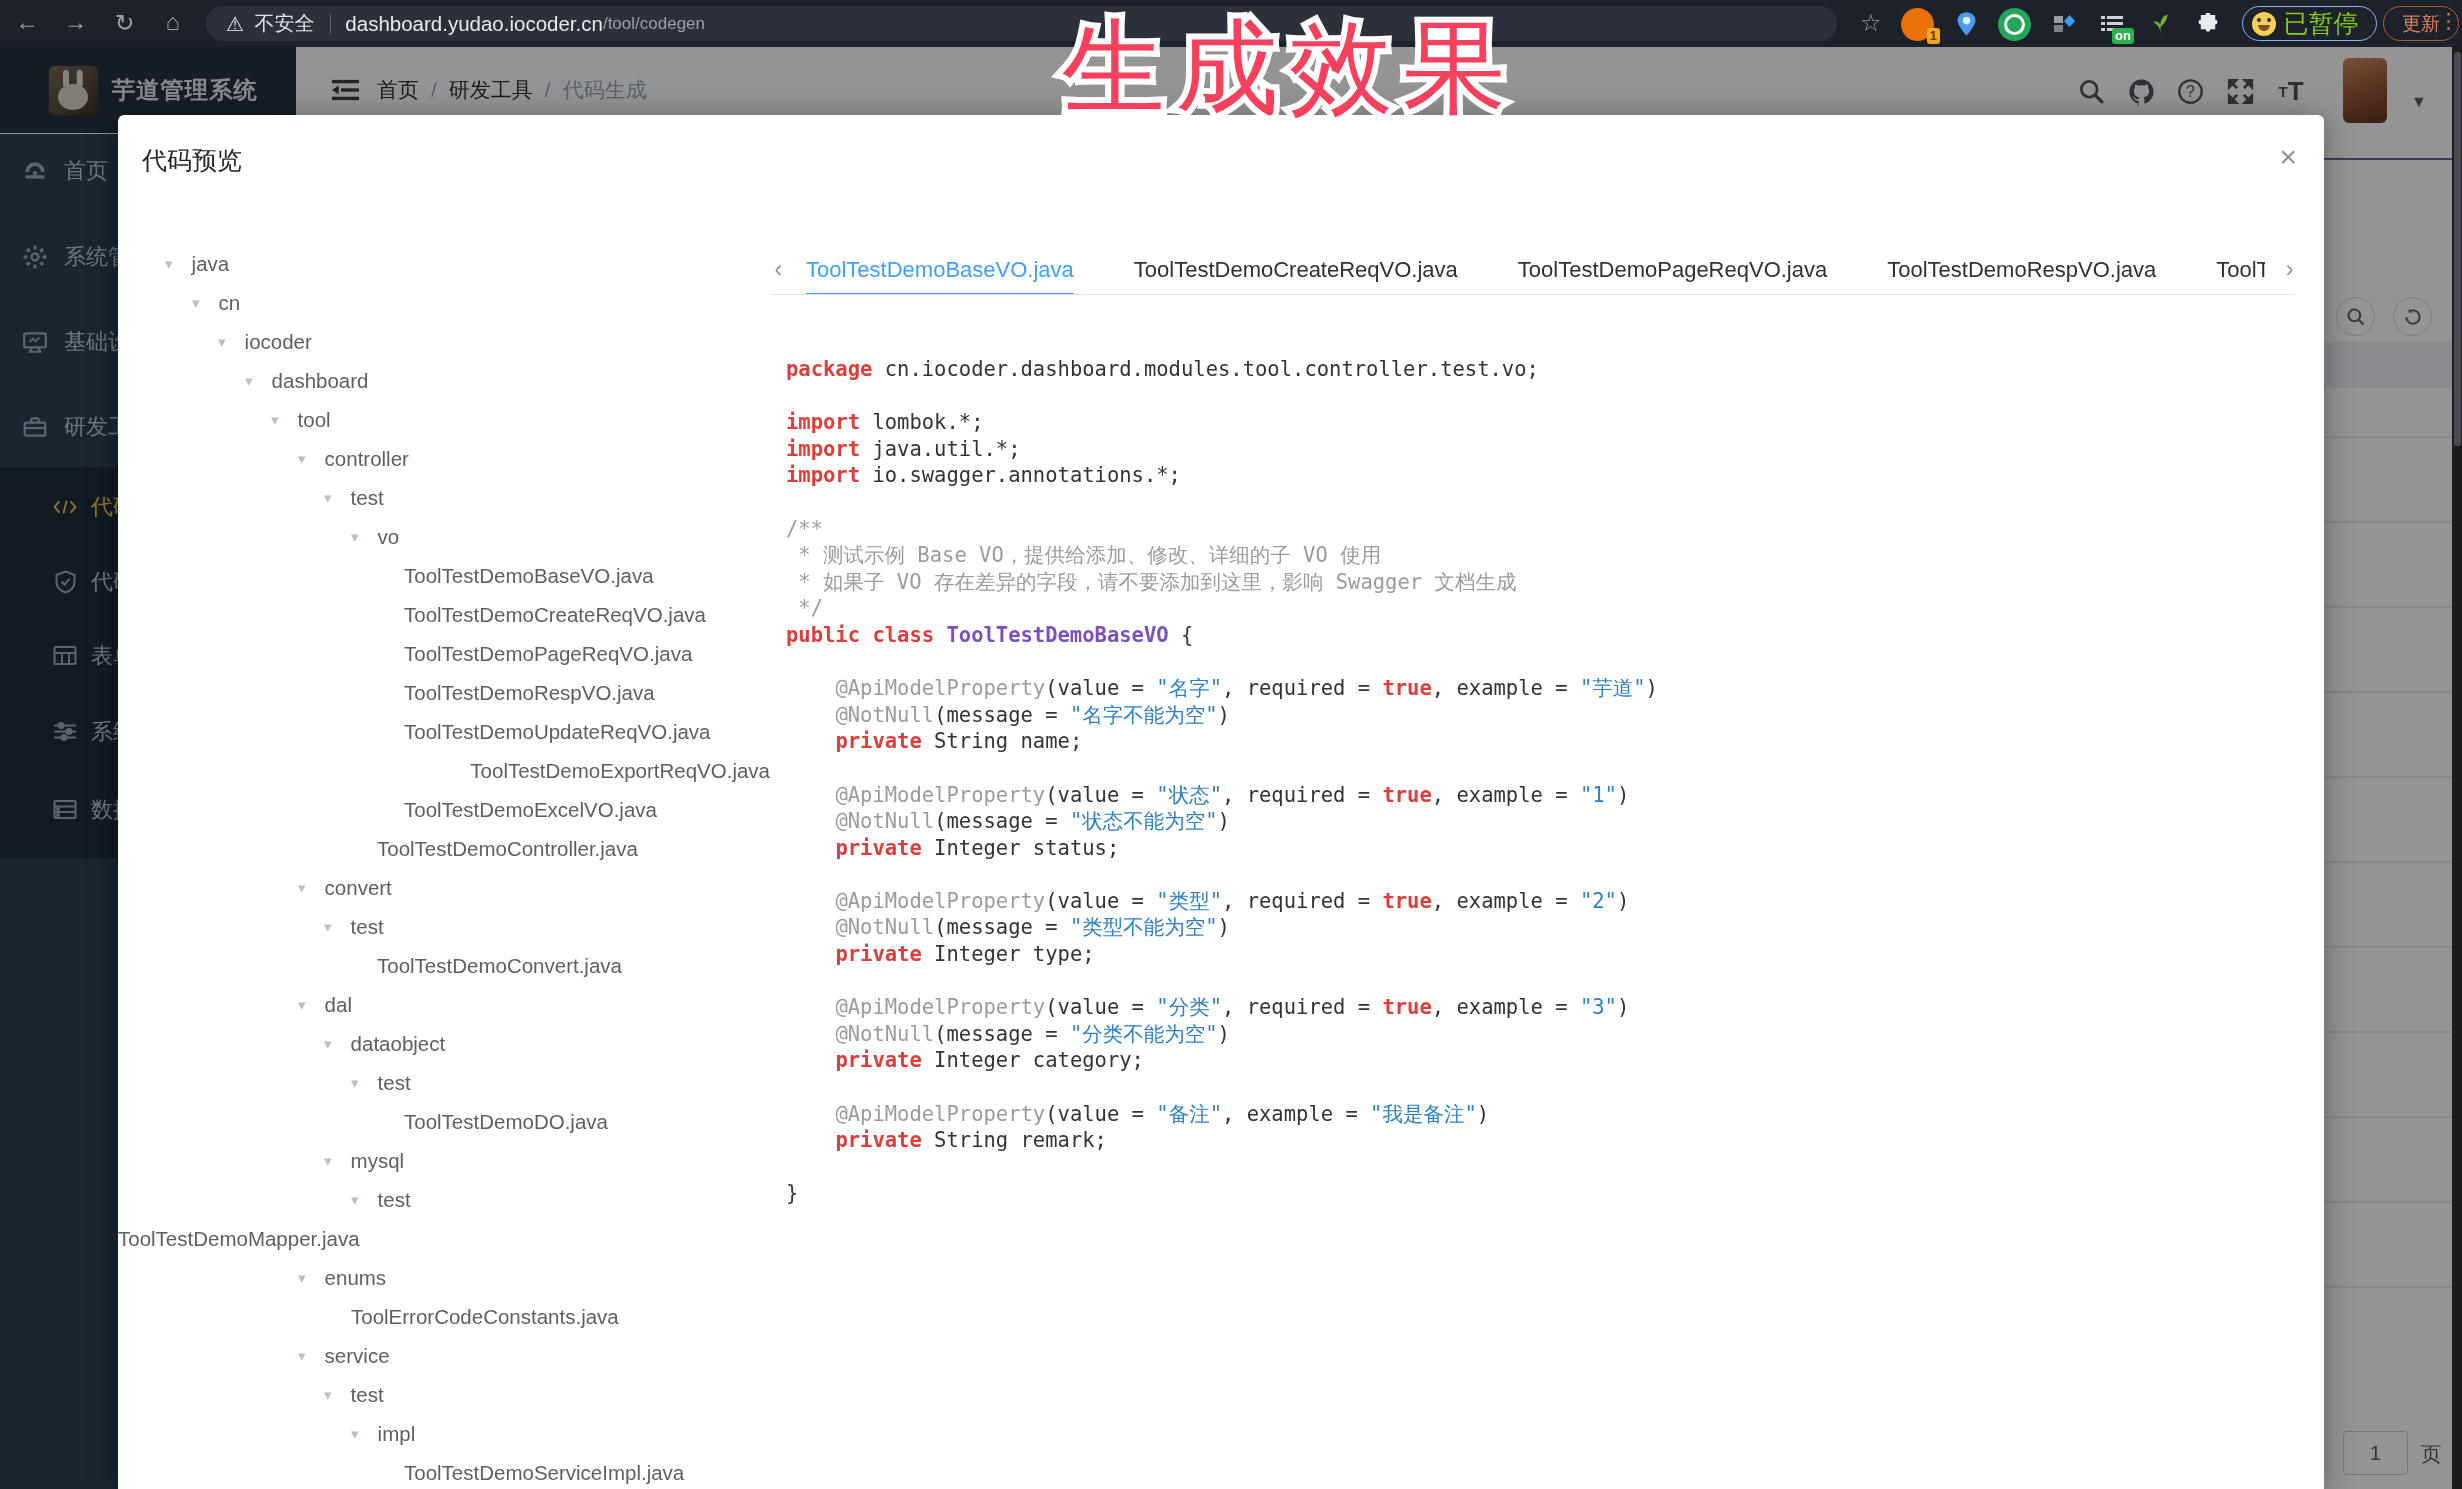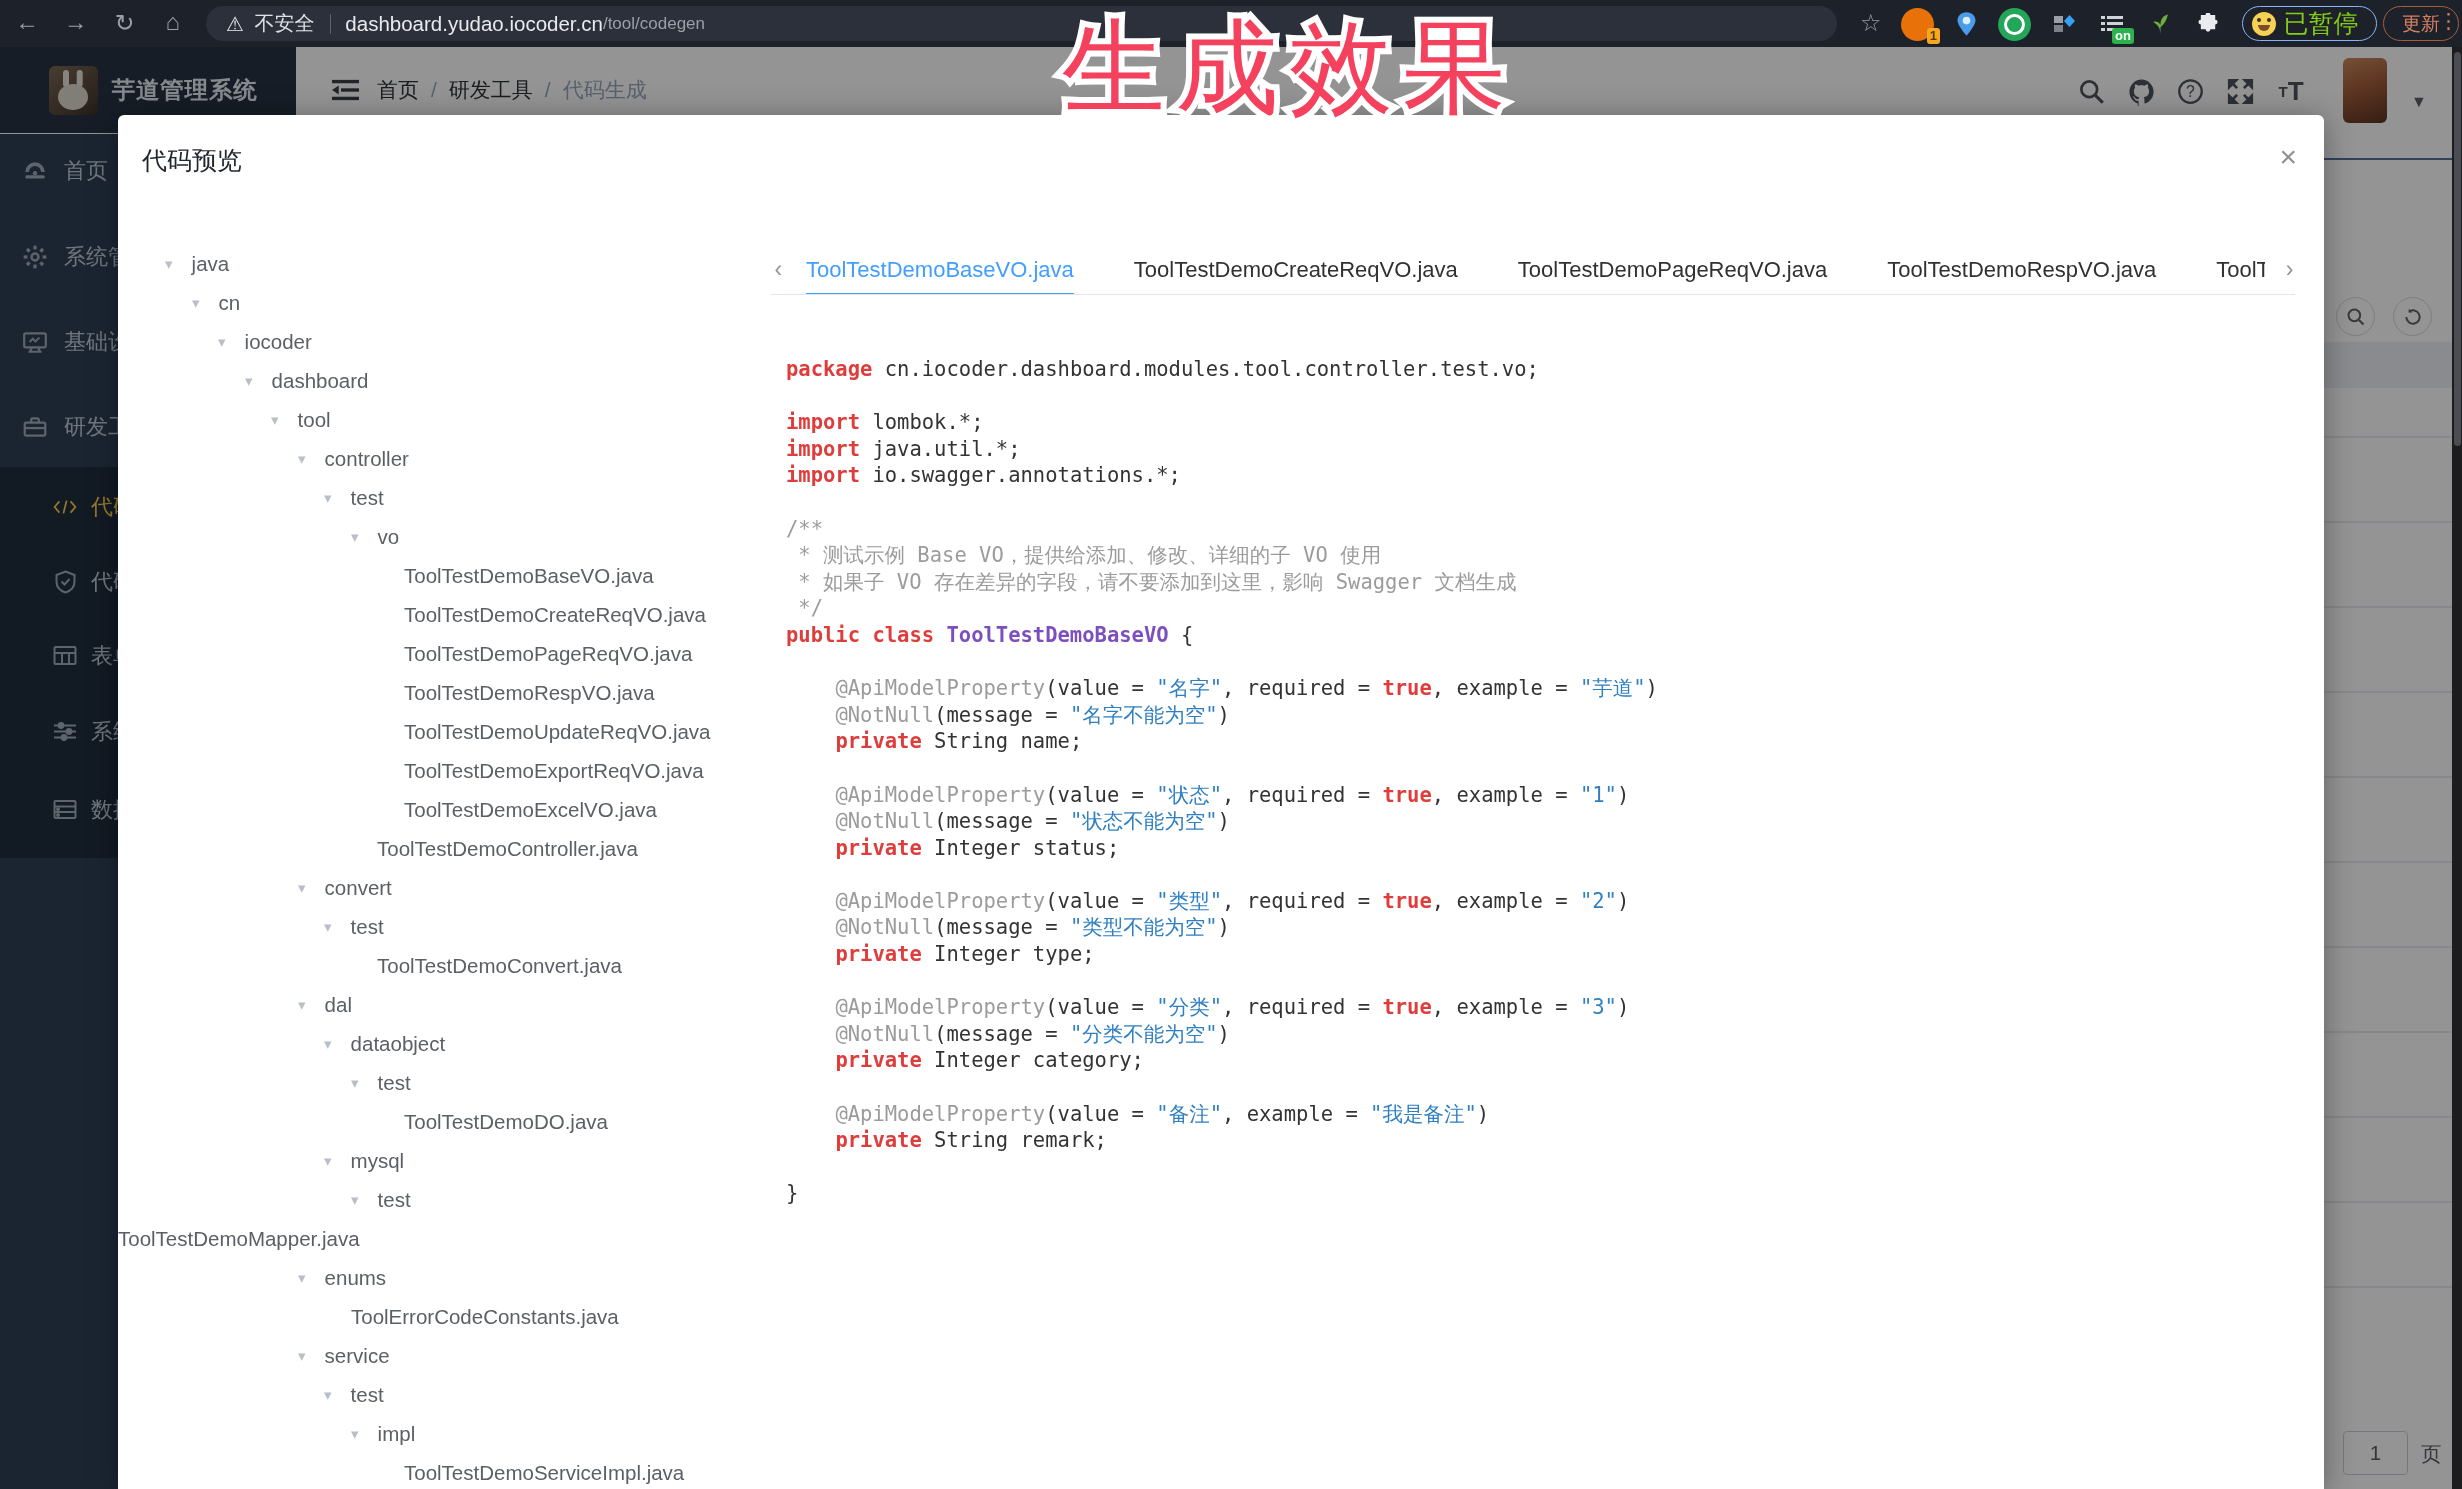--- a/index.html
+++ b/index.html
@@ -420,21 +420,21 @@
         </div>
         <div class="tree-row" style="padding-left: 286px;">
           <span>ToolTestDemoPageReqVO.java</span>
         </div>
         <div class="tree-row" style="padding-left: 286px;">
           <span>ToolTestDemoRespVO.java</span>
         </div>
         <div class="tree-row" style="padding-left: 286px;">
           <span>ToolTestDemoUpdateReqVO.java</span>
         </div>
-        <div class="tree-row" style="padding-left: 286px;">
+        <div class="tree-row" style="padding-left: 286px; justify-content: flex-end;">
           <span>ToolTestDemoExportReqVO.java</span>
         </div>
         <div class="tree-row" style="padding-left: 286px;">
           <span>ToolTestDemoExcelVO.java</span>
         </div>
         <div class="tree-row" style="padding-left: 259px;">
           <span>ToolTestDemoController.java</span>
         </div>
         <div class="tree-row" style="padding-left: 180px;">
           <span class="tree-caret">▾</span>

